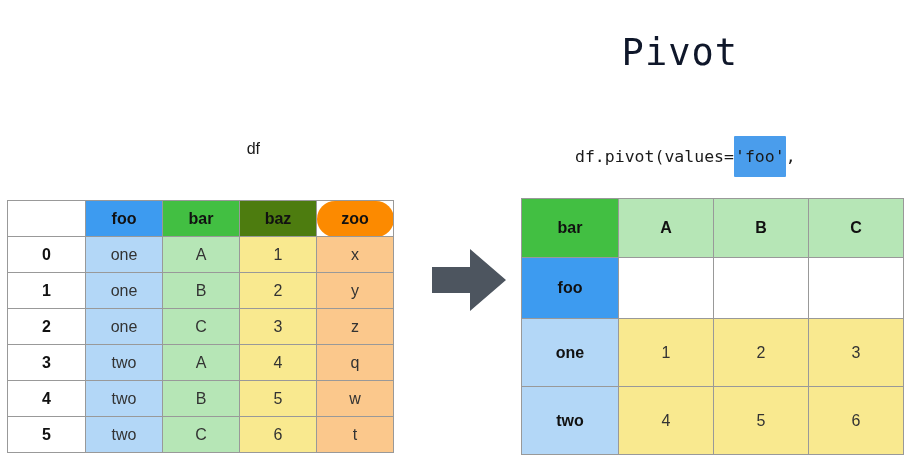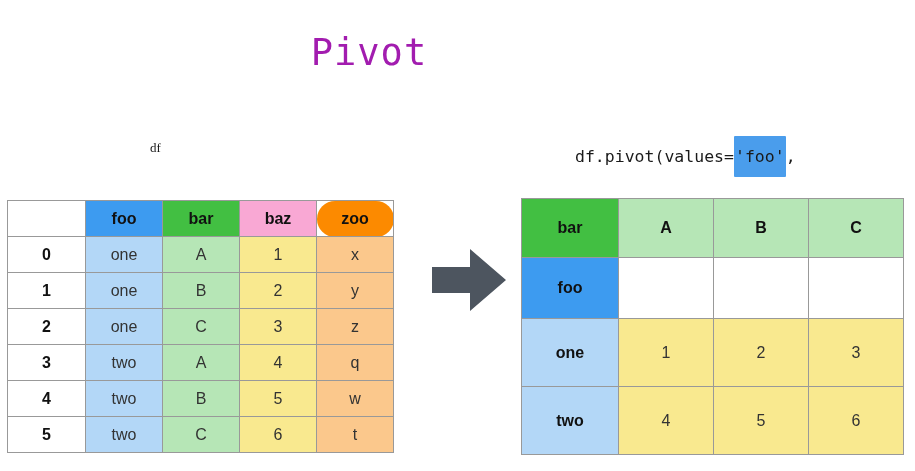--- a/index.html
+++ b/index.html
@@ -14,38 +14,38 @@
     position: relative;
     overflow: hidden;
   }
 
   
   .page-title {
     position: absolute;
     left: 0;
     top: 30px;
     width: 738px;
-    text-align: center;
+    text-align: right;
     font-family: "DejaVu Sans Mono", monospace;
     font-size: 37px;
     font-weight: 400;
     letter-spacing: 1px;
-    color: #a21caf;
+    color: #0f172a;
     line-height: 46px;
   }
 
   
   .df-label {
     position: absolute;
     left: 150px;
     top: 140px;
     width: 110px;
-    text-align: left;
-    font-family: Liberation Serif, serif;
-    font-size: 13px;
+    text-align: right;
+    font-family: Liberation Sans, sans-serif;
+    font-size: 16px;
     color: #1a1a1a;
   }
 
   
   .code-block {
     position: absolute;
     left: 575px;
     top: 104px;
     font-family: "DejaVu Sans Mono", monospace;
     font-size: 16.5px;
@@ -79,21 +79,21 @@
   
   #df-table { left: 7px; top: 200px; }
   #df-table td { height: 35px; font-size: 16px; }
   #df-table .col-idx  { width: 77px; }
   #df-table .col-data { width: 76px; }
 
   .hdr { font-weight: bold; font-size: 16px; color: #111111; }
   .hdr-blank  { background: #ffffff; }
   .hdr-foo    { background: #3d9bf0; }
   .hdr-bar    { background: #42bf42; }
-  .hdr-baz    { background: #f9a8d4; margin-left: 40px; }
+  .hdr-baz    { background: #4d7c0f; margin-left: 40px; }
   .hdr-zoo    { background: #fc8a00; border-radius: 18px; }
 
   .idx-cell  { background: #ffffff; font-weight: bold; color: #111111; }
   .cell-foo  { background: #b3d7f7; color: #333333; }
   .cell-bar  { background: #b6e6b6; color: #333333; }
   .cell-baz  { background: #f9e98f; color: #333333; }
   .cell-zoo  { background: #fbc88c; color: #333333; }
 
   
   #pivot-table { left: 521px; top: 198px; }

